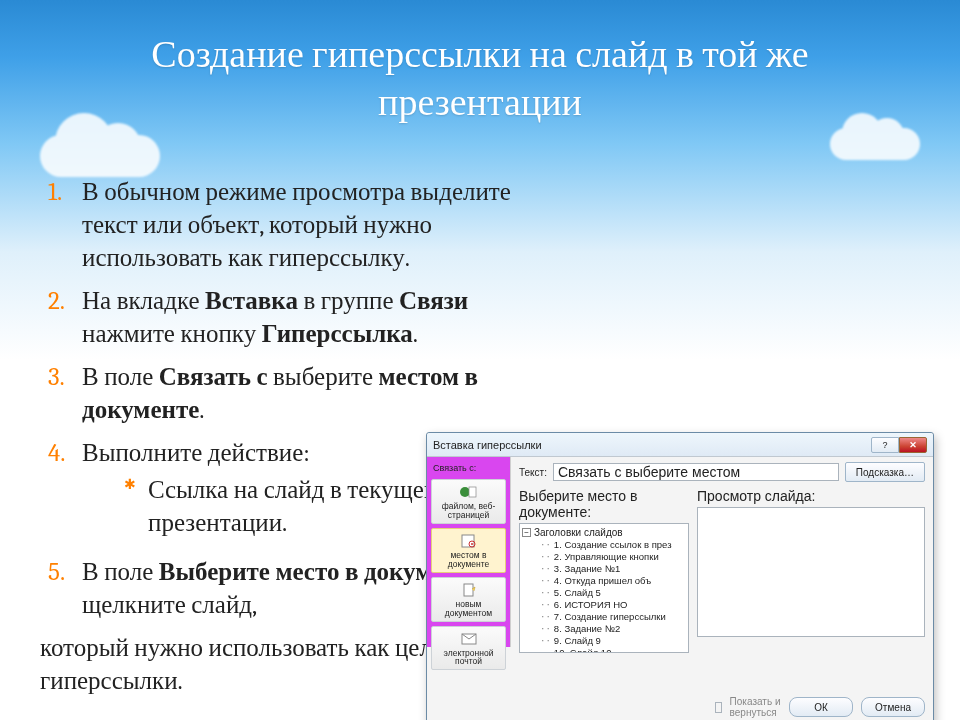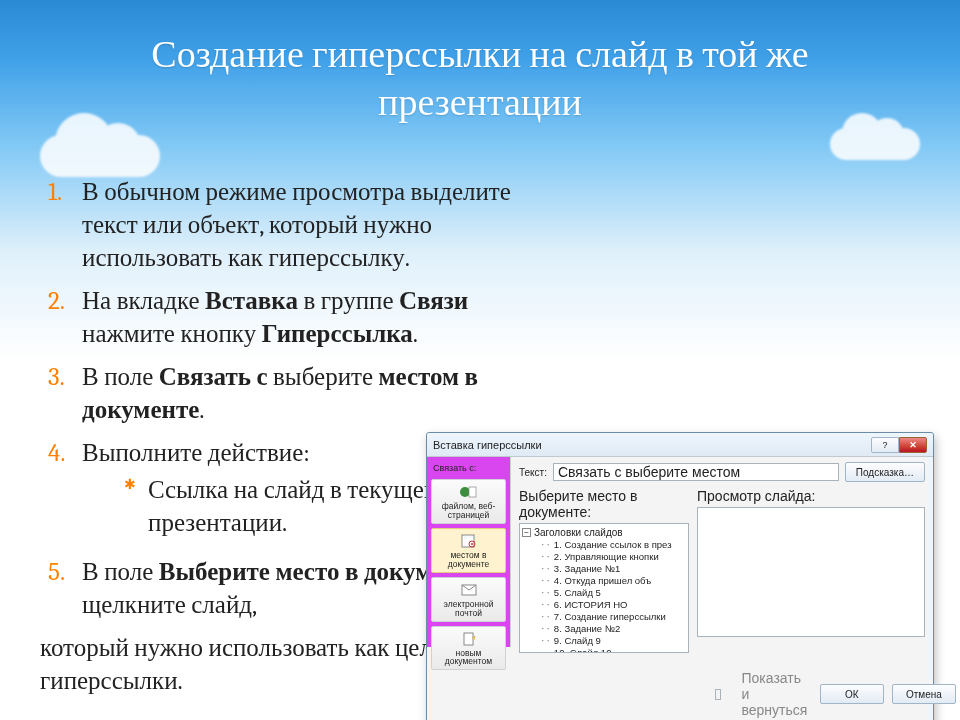--- a/index.html
+++ b/index.html
@@ -84,23 +84,23 @@
     padding:3px 2px;
   }
   .tree-root { display:flex; align-items:center; gap:3px; }
   .tree-root .tw { width:9px;height:9px;border:1px solid #888;font-size:8px;line-height:7px;text-align:center;}
   .tree ul { list-style:none; margin-left:18px; }
   .tree li { white-space:nowrap; padding:1px 0 0; font-size:9.5px; display:flex; gap:3px; align-items:center;}
   .tree li .dash{color:#888;font-family:monospace;font-size:9px;}
   .preview { height:130px; border:1px solid #aab3bc; background:#fff; }
 
   .dlg-foot { position:absolute; bottom:6px; right:10px; left:96px; display:flex; align-items:center; gap:8px; }
-  .chk { display:flex; align-items:center; gap:20px; font-size:14px; color:#888; margin-right:auto; margin-left:192px;}
+  .chk { display:flex; align-items:center; gap:8px; font-size:10px; color:#888; margin-right:auto; margin-left:192px;}
   .chk .box{width:11px;height:11px;border:1px solid #aab3bc;background:#f4f4f4;}
-  .dlg-foot .btn { min-width:64px; justify-content:center;}
+  .dlg-foot .btn { min-width:64px; justify-content:center;border-radius:8px;}
 </style>
 </head>
 <body>
 
 <div class="cloud c1"></div>
 <div class="cloud c2"></div>
 
 <h1 class="title">Создание гиперссылки на слайд в той же презентации</h1>
 
 <div class="content">
@@ -149,35 +149,35 @@
           <svg width="16" height="14" viewBox="0 0 16 14">
               <rect x="1" y="1" width="12" height="12" fill="#fff" stroke="#888"></rect>
               <circle cx="11" cy="10" r="3" fill="none" stroke="#c33"></circle>
               <circle cx="11" cy="10" r="1" fill="#c33"></circle>
             </svg>
         </span>
         <span>местом в документе</span>
       </div>
       <div class="side-item">
         <span class="side-icn">
+          <svg width="14" height="14" viewBox="0 0 14 14">
+              <rect x="2" y="1" width="9" height="12" fill="#fff" stroke="#888"></rect>
+              <path d="M10 6 l3 -2 l-1 4" fill="#f7d35a" stroke="#b89020" stroke-width="0.5"></path>
+            </svg>
+        </span>
+        <span>новым документом</span>
+      </div>
+      <div class="side-item">
+        <span class="side-icn">
           <svg width="16" height="12" viewBox="0 0 16 12">
               <rect x="1" y="1" width="14" height="10" fill="#fff" stroke="#888"></rect>
               <path d="M1 1 L8 6 L15 1" fill="none" stroke="#888"></path>
             </svg>
         </span>
         <span>электронной почтой</span>
-      </div>
-      <div class="side-item">
-        <span class="side-icn">
-          <svg width="14" height="14" viewBox="0 0 14 14">
-              <rect x="2" y="1" width="9" height="12" fill="#fff" stroke="#888"></rect>
-              <path d="M10 6 l3 -2 l-1 4" fill="#f7d35a" stroke="#b89020" stroke-width="0.5"></path>
-            </svg>
-        </span>
-        <span>новым документом</span>
       </div>
     </div>
 
     <div class="dlg-main">
       <div class="row-text">
         <label>Текст:</label>
         <div class="txtfield">
             <span>Связать с выберите местом</span>
           </div>
         <div class="btn">Подсказка…</div>

